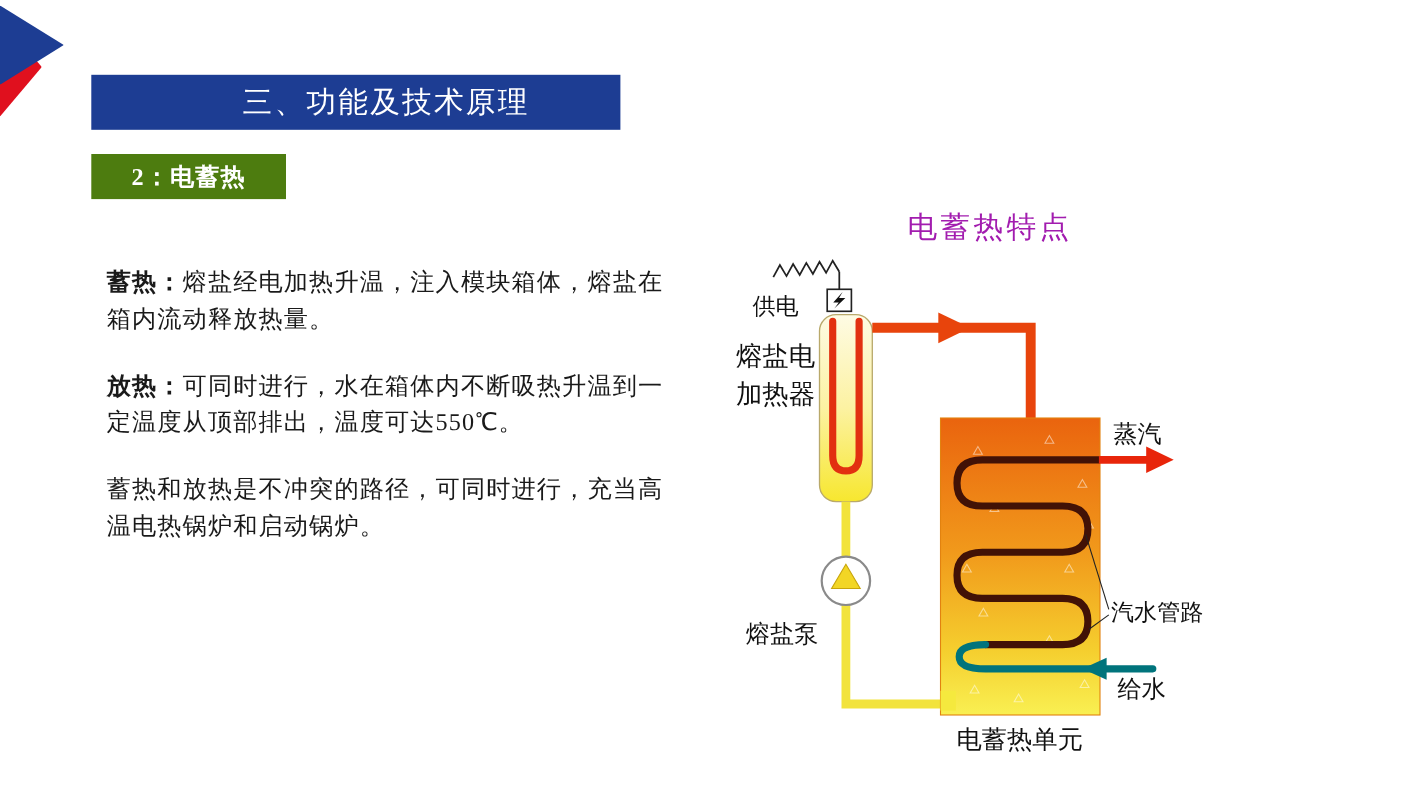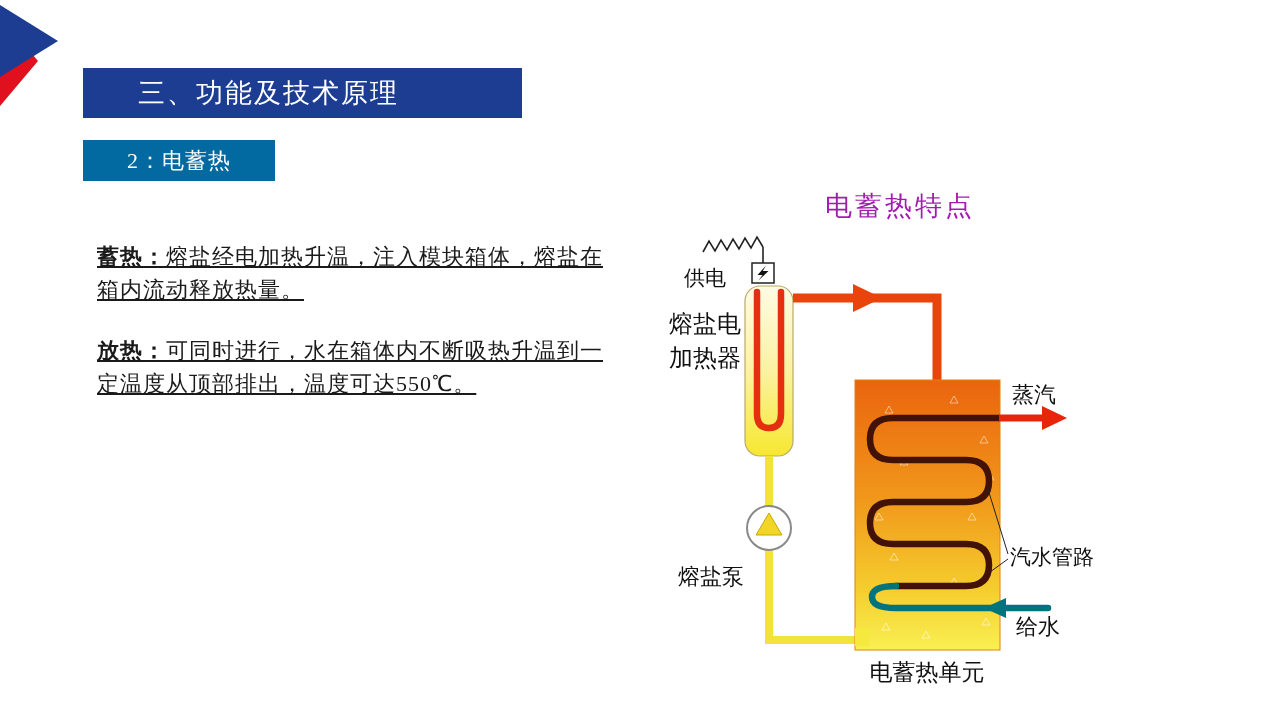--- a/index.html
+++ b/index.html
@@ -6,34 +6,34 @@
   body {
     width:1280px; height:720px; background:#ffffff; position:relative;
     overflow:hidden; font-family:"Liberation Serif", serif; color:#1a1a1a;
   }
   .tri { position:absolute; }
   .tri-red  { left:0; top:16px; width:38px; height:90px; background:#e0101e;
               clip-path:polygon(0 0,100% 50%,0 100%); }
   .tri-blue { left:0; top:5px; width:58px; height:72px; background:#1d3d93;
               clip-path:polygon(0 0,100% 50%,0 100%); }
   .title-bar {
-    position:absolute; left:83px; top:68px; width:439px; height:50px;
+    position:absolute; left:83px; top:68px; width:481px; height:50px;
     background:#1d3d93; color:#ffffff; font-size:27px; line-height:50px;
-    padding-left:55px; box-sizing:border-box; letter-spacing:2px;
+    padding-left:55px; box-sizing:border-box; letter-spacing:2px;text-align:center;
   }
   .badge {
-    position:absolute; left:83px; top:140px; width:192px; height:41px;
-    background:#0369a1; color:#ffffff; font-size:22px; font-weight:normal;
+    position:absolute; left:83px; top:140px; width:177px; height:41px;
+    background:#4d7c0f; color:#ffffff; font-size:22px; font-weight:bold;
     line-height:41px; text-align:center; letter-spacing:1px;
   }
   .body-text {
     position:absolute; left:97px; top:240px; width:512px;
     font-size:22px; line-height:33px; letter-spacing:1px;
   }
-  .body-text p { margin:0 0 28px 0;text-decoration:underline; }
+  .body-text p { margin:0 0 28px 0; }
   .body-text b { font-weight:bold; }
   .diagram-title {
     position:absolute; left:660px; top:188px; width:480px; text-align:center;
     font-size:27px; color:#a21caf; letter-spacing:3px;
   }
   .diagram-svg { position:absolute; left:650px; top:228px; }
   svg text { font-family:"Liberation Serif", serif; fill:#111; }
 </style>
 </head>
 <body>
@@ -47,20 +47,21 @@
     <span>三、功能及技术原理</span>
   </div>
 
   <div class="badge">
     <span>2：电蓄热</span>
   </div>
 
   <div class="body-text">
     <p><b>蓄热：</b><span>熔盐经电加热升温，注入模块箱体，熔盐在箱内流动释放热量。</span></p>
     <p><b>放热：</b><span>可同时进行，水在箱体内不断吸热升温到一定温度从顶部排出，温度可达550℃。</span></p>
+    <p><b></b><span>蓄热和放热是不冲突的路径，可同时进行，充当高温电热锅炉和启动锅炉。</span></p>
   </div>
 
   <div class="diagram-title">电蓄热特点</div>
 
   <svg class="diagram-svg" width="460" height="472" viewBox="0 0 460 472">
     <defs>
       <linearGradient id="heaterGrad" x1="0" y1="0" x2="0" y2="1">
         <stop offset="0" stop-color="#fefbe4"></stop>
         <stop offset="0.5" stop-color="#fcf2a2"></stop>
         <stop offset="1" stop-color="#f7e72f"></stop>

